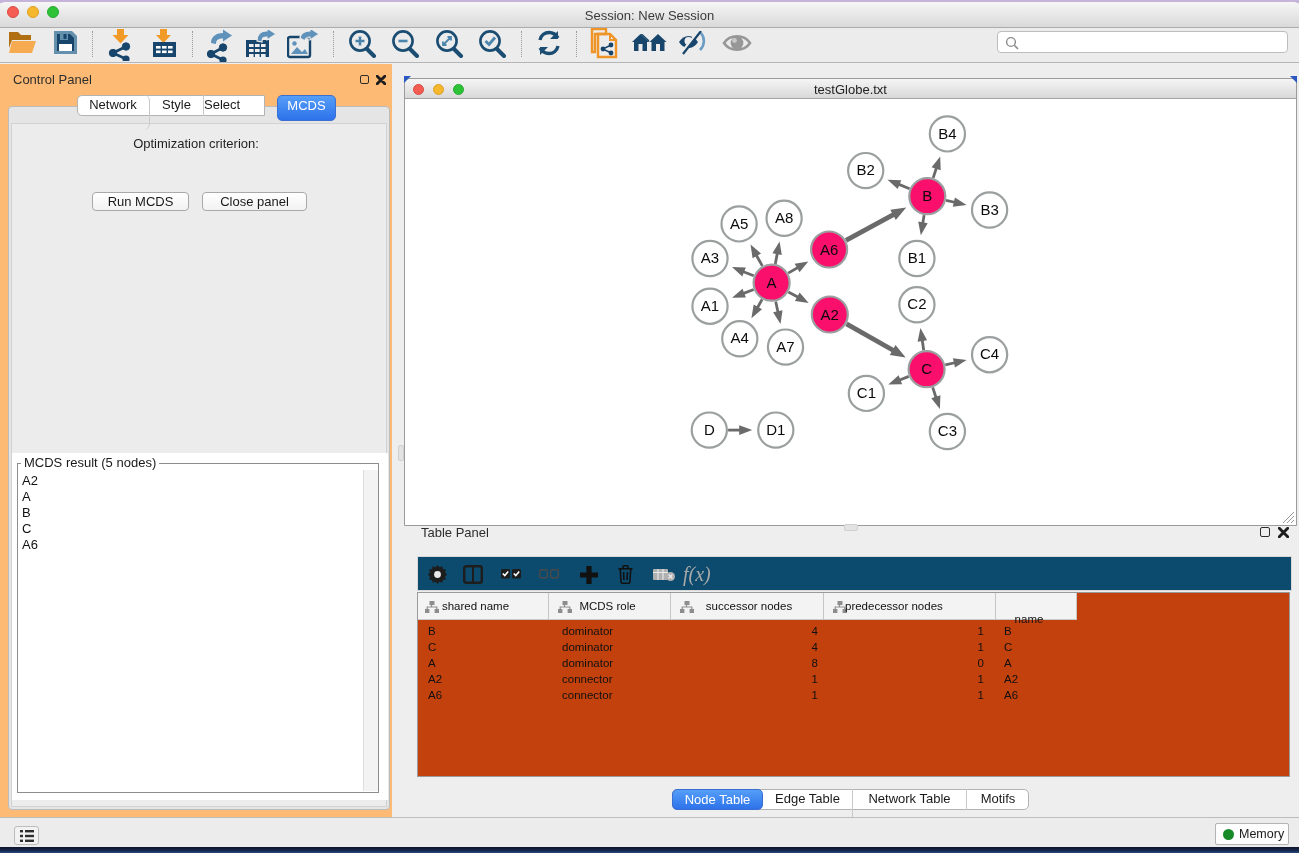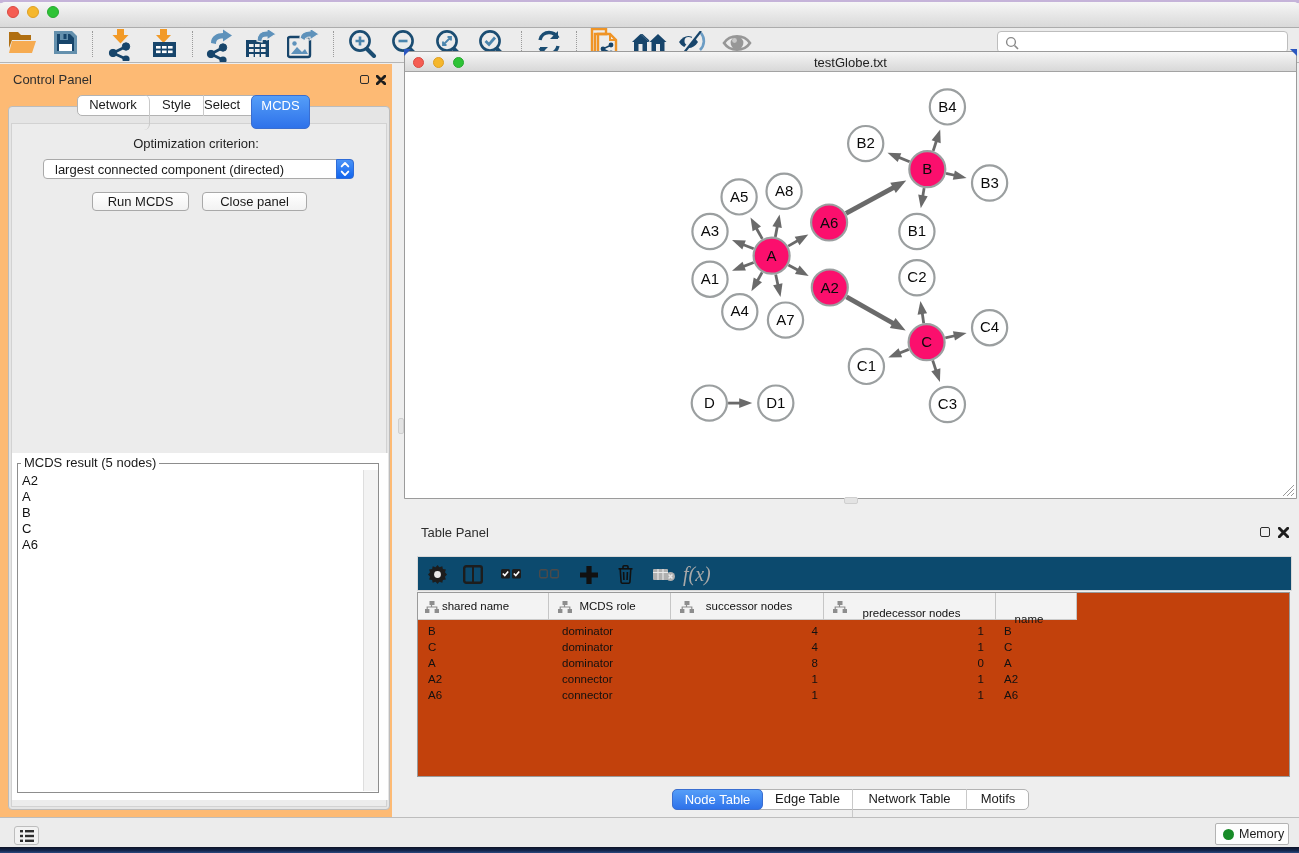--- a/index.html
+++ b/index.html
@@ -12,20 +12,21 @@
 </style>
 </head>
 <body>
 
 <div class="abs" style="left:0;top:0;width:1299px;height:3px;background:#c5b3d9;"></div>
 
 <div class="abs" style="left:0;top:2px;width:1299px;height:26px;background:linear-gradient(#f6f6f6,#d9d9d9);border-bottom:1px solid #acacac;border-radius:5px 5px 0 0;">
   <div class="tl" style="left:7px;top:4px;background:#f55d53;border:0.5px solid #d94a41;"></div>
   <div class="tl" style="left:27px;top:4px;background:#f5b72c;border:0.5px solid #dfa023;"></div>
   <div class="tl" style="left:47px;top:4px;background:#2ec336;border:0.5px solid #27a930;"></div>
+  <div class="abs ttl" style="left:0;right:0;top:6px;text-align:center;">Session: New Session</div>
 </div>
 
 <div class="abs" style="left:0;top:28px;width:1299px;height:35px;background:#ececec;border-bottom:1px solid #b5b5b5;" id="toolbar">
   <svg class="abs" style="left:8px;top:1px" width="29" height="27" viewBox="0 0 29 27">
     <path d="M1 3 h9 l3 3 h10 v5 h-19 l-3 8 z" fill="#b06f12"></path>
     <path d="M4 12 h24 l-4 12 h-23 z" fill="#f6ab51"></path>
   </svg>
   <svg class="abs" style="left:52px;top:1px" width="27" height="27" viewBox="0 0 27 27">
     <path d="M2 2 h18 l5 5 v18 h-23 z" fill="#6490ad"></path>
     <path d="M5 5 h13 l4 4 v13 h-17 z" fill="#17456b"></path>
@@ -166,48 +167,37 @@
     </svg>
 
   <div class="abs" style="left:8px;top:42px;width:382px;height:704px;background:#e5e5e5;border:1px solid #bcbcbc;border-radius:4px;"></div>
   <div class="abs" style="left:11px;top:59px;width:376px;height:684px;background:#ececec;border:1px solid #d2d2d2;"></div>
 
   <div class="abs" style="left:77px;top:31px;height:21px;z-index:5;font-size:13px;color:#1a1a1a;">
     <div class="abs" style="left:0;top:0;width:188px;height:21px;background:#fff;border:1px solid #b3b3b3;border-radius:5px 0 0 5px;"></div>
     <div class="abs" style="left:0;top:0;width:73px;height:35px;text-align:center;line-height:20px;border-right:1px solid #c9c9c9;border-radius:6px;">Network</div>
     <div class="abs" style="left:73px;top:0;width:54px;height:21px;text-align:center;line-height:20px;border-right:1px solid #c9c9c9;">Style</div>
     <div class="abs" style="left:127px;top:0;width:61px;height:23px;text-align:left;line-height:20px;">Select</div>
-    <div class="abs" style="left:174px;top:0;width:59px;height:34px;text-align:center;line-height:20px;background:linear-gradient(#559ef8,#2e72ea);border:1px solid #3a6ed0;border-radius:5px;color:#fff;">MCDS</div>
+    <div class="abs" style="left:200px;top:0;width:59px;height:26px;text-align:center;line-height:20px;background:linear-gradient(#559ef8,#2e72ea);border:1px solid #3a6ed0;border-radius:5px;color:#fff;">MCDS</div>
   </div>
 
   <div class="abs" style="left:0;top:0;width:392px;height:746px;font-size:13px;color:#1a1a1a;padding-left:30px;">
     <div class="abs" style="left:0;top:72px;width:392px;text-align:center;color:#1f1f1f;">Optimization criterion:</div>
-    <div class="abs" style="left:43px;top:95px;width:311px;height:20px;background:#fff;border:1px solid #a9a9a9;border-radius:4px;">
-      <div class="abs" style="left:11px;top:1px;line-height:17px;">largest connected component (directed)</div>
-      <div class="abs" style="right:-1px;top:-1px;width:18px;height:20px;background:linear-gradient(#4a93f6,#1265ee);border-radius:0 4px 4px 0;border:1px solid #2e6cd8;">
-        <svg width="16" height="18" viewBox="0 0 16 18" style="display:block">
-            <g stroke="#fff" stroke-width="1.9" fill="none" stroke-linecap="round" stroke-linejoin="round">
-              <path d="M4.7 6.4 L8 2.9 L11.3 6.4"></path>
-              <path d="M4.7 11.6 L8 15.1 L11.3 11.6"></path>
-            </g>
-          </svg>
-      </div>
-    </div>
     <div class="abs" style="left:92px;top:128px;width:97px;height:19px;background:linear-gradient(#ffffff,#f2f2f2);border:1px solid #a9a9a9;border-radius:4px;text-align:center;line-height:17px;">Run MCDS</div>
     <div class="abs" style="left:202px;top:128px;width:105px;height:19px;background:linear-gradient(#ffffff,#f2f2f2);border:1px solid #a9a9a9;border-radius:4px;text-align:center;line-height:17px;">Close panel</div>
 
     <div class="abs" style="left:12px;top:389px;width:376px;height:347px;background:#fff;"></div>
     <div class="abs" style="left:17px;top:399px;width:362px;height:330px;border:1px solid #8d8d8d;"></div>
     <div class="abs" style="left:21px;top:391px;background:#fff;padding:0 3px;height:15px;line-height:15px;">MCDS result (5 nodes)</div>
     <div class="abs" style="left:363px;top:406px;width:15px;height:321px;background:#f3f3f3;border-left:1px solid #dedede;"></div>
     <div class="abs" style="left:22px;top:409px;line-height:16px;color:#111;">A2<br>A<br>B<br>C<br>A6</div>
   </div>
 </div>
 
-<div class="abs" style="left:404px;top:51px;width:893px;height:448px;">
+<div class="abs" style="left:404px;top:78px;width:893px;height:448px;">
   <div class="abs" style="left:0;top:0;width:893px;height:448px;border:1px solid #9b9b9b;border-radius:5px 5px 0 0;background:#fff;"></div>
   <div class="abs" style="left:0;top:0;width:893px;height:21px;background:linear-gradient(#f5f5f5,#d8d8d8);border:1px solid #9b9b9b;border-bottom:1px solid #a3a3a3;border-radius:5px 5px 0 0;">
     <div class="tl" style="left:8px;top:4.5px;width:11px;height:11px;background:#f55d53;border:0.5px solid #d94a41;"></div>
     <div class="tl" style="left:28px;top:4.5px;width:11px;height:11px;background:#f5b72c;border:0.5px solid #dfa023;"></div>
     <div class="tl" style="left:48px;top:4.5px;width:11px;height:11px;background:#2ec336;border:0.5px solid #27a930;"></div>
     <div class="abs" style="left:0;right:0;top:3px;text-align:center;font-size:13px;color:#222;">testGlobe.txt</div>
   </div>
   <svg class="abs" style="left:1px;top:21px" width="891" height="426" viewBox="0 0 891 426" font-family="Liberation Sans, sans-serif">
 <line x1="357.3" y1="166.9" x2="350.8" y2="155.2" stroke="#6a6a6a" stroke-width="2.8"></line>
 <polygon points="345.5,145.6 356.0,154.6 347.6,159.3" fill="#6a6a6a"></polygon>
@@ -394,21 +384,21 @@
       </svg>
     <div class="abs" style="left:274px;top:7px;width:114px;text-align:center;">successor nodes</div>
     <svg class="abs" style="left:415px;top:8px" width="14" height="13" viewBox="0 0 14 13">
         <g fill="#8d8d8d">
           <rect x="4.5" y="0" width="5" height="4"></rect>
           <rect x="0" y="8" width="4.4" height="4"></rect>
           <rect x="9.6" y="8" width="4.4" height="4"></rect>
           <path d="M6.5 4 V6 M2.2 8 V6 H11.8 V8" stroke="#8d8d8d" fill="none" stroke-width="1.2"></path>
         </g>
       </svg>
-    <div class="abs" style="left:427px;top:14px;width:133px;text-align:center;">predecessor nodes</div>
+    <div class="abs" style="left:427px;top:7px;width:133px;">predecessor nodes</div>
     <div class="abs" style="left:577px;top:20px;width:68px;text-align:center;">name</div>
     <div class="abs" style="left:10px;top:30px;line-height:16px;">B<br>C<br>A<br>A2<br>A6</div>
     <div class="abs" style="left:144px;top:30px;line-height:16px;">dominator<br>dominator<br>dominator<br>connector<br>connector</div>
     <div class="abs" style="left:300px;top:30px;width:100px;text-align:right;line-height:16px;">4<br>4<br>8<br>1<br>1</div>
     <div class="abs" style="left:466px;top:30px;width:100px;text-align:right;line-height:16px;">1<br>1<br>0<br>1<br>1</div>
     <div class="abs" style="left:586px;top:30px;line-height:16px;">B<br>C<br>A<br>A2<br>A6</div>
   </div>
 
   <div class="abs" style="left:268px;top:270px;height:21px;font-size:13px;color:#1a1a1a;">
     <div class="abs" style="left:0;top:0;width:357px;height:21px;background:#fff;border:1px solid #b3b3b3;border-radius:5px;"></div>

